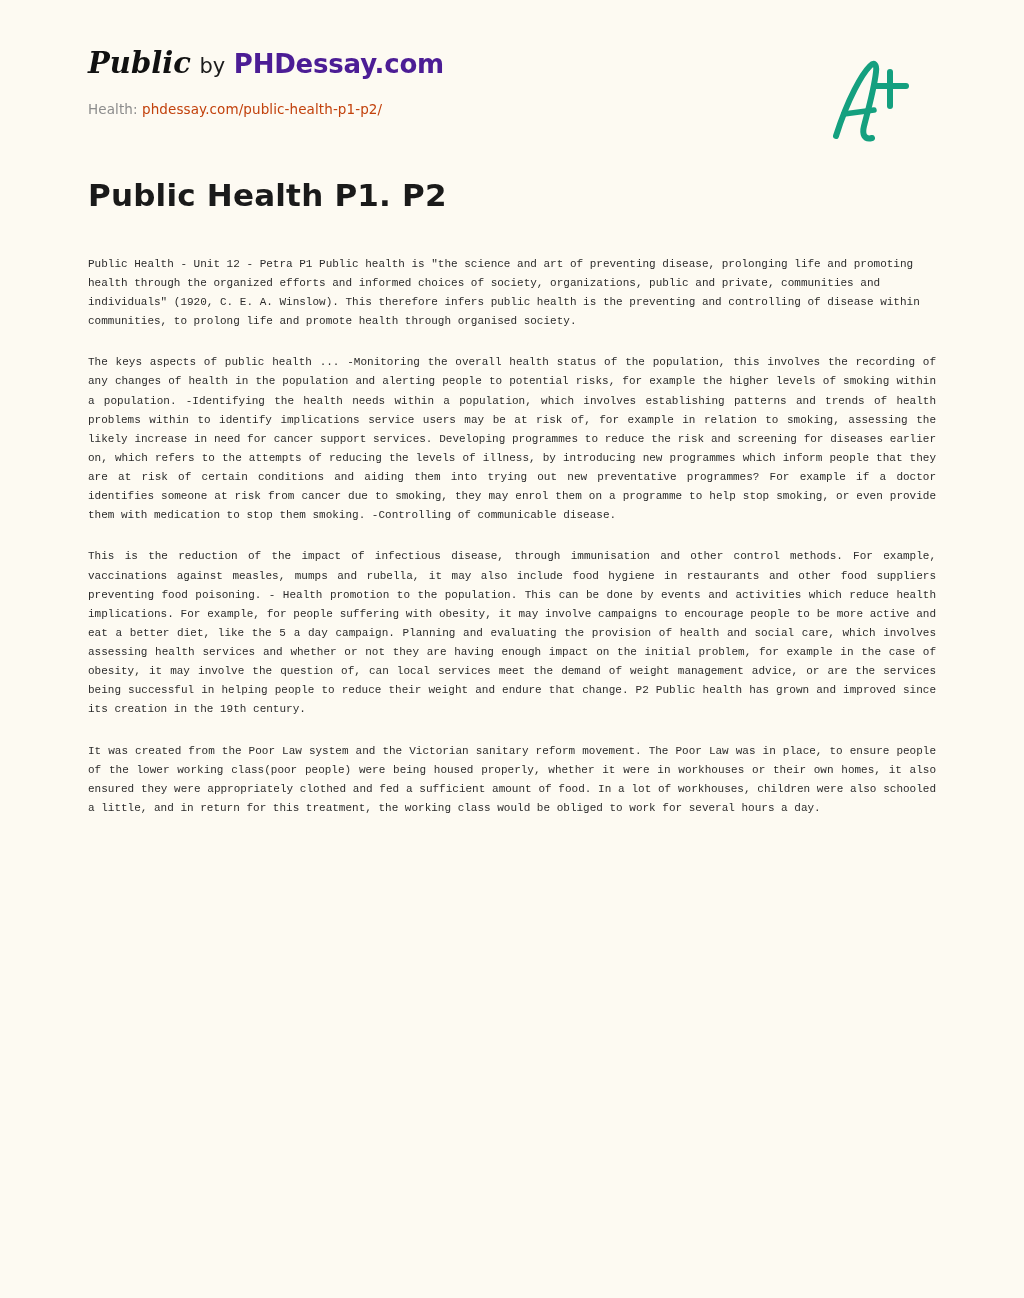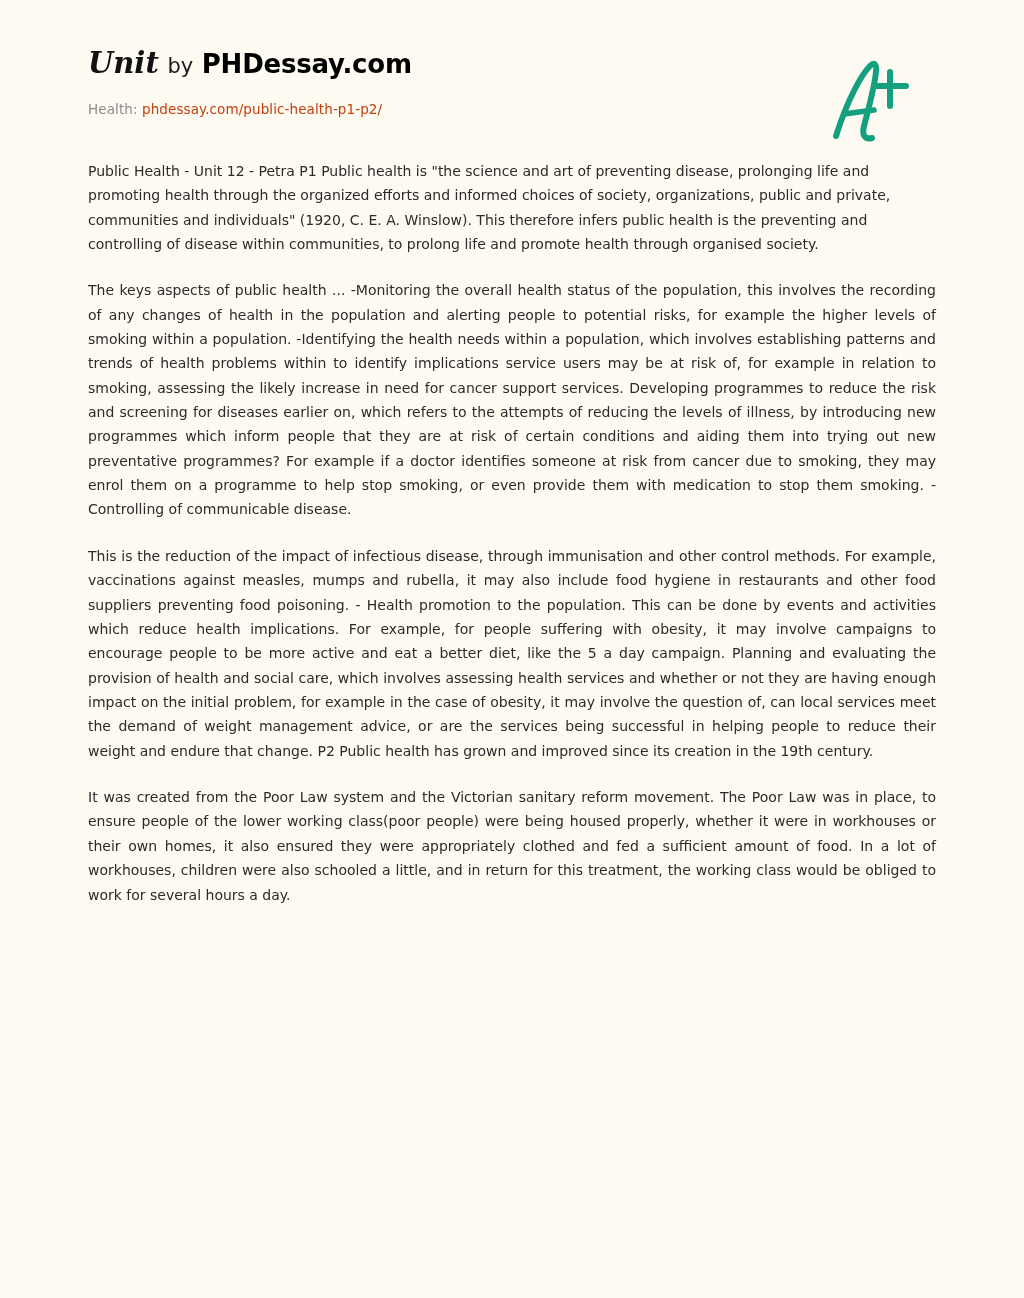--- a/index.html
+++ b/index.html
@@ -41,21 +41,21 @@
   .brand-by {
     font-family: "DejaVu Sans", sans-serif;
     font-weight: 400;
     font-size: 21px;
     color: #1b1b1b;
   }
   .brand-site {
     font-family: "DejaVu Sans", sans-serif;
     font-weight: 700;
     font-size: 26px;
-    color: #000000;
+    color: #4c1d95;
     letter-spacing: -0.2px;
   }
   .source-line {
     margin-top: 20px;
     font-size: 13.5px;
     color: #8c8c8c;
     letter-spacing: 0.1px;
   }
   .source-link {
     color: #c2410c;
@@ -78,56 +78,58 @@
     font-weight: 700;
     color: #1a1a1a;
     letter-spacing: 0.2px;
   }
 
   .body-copy {
     margin: 42px 88px 0 88px;
     width: 848px;
   }
   .para {
-    font-size: 14px;
+    font-size: 11px;
     line-height: 1.74;
     color: #2b2b2b;
     margin: 17px 0 22px 0;
     text-align: justify;
+    font-family: Liberation Mono, monospace;
   }
   .para.first {
     text-align: left;
   }
 </style>
 </head>
 <body>
 
 <div class="page">
 
   <div class="header">
     <div class="brand-line">
-      <span class="brand-essay">Unit</span>
+      <span class="brand-essay">Public</span>
       <span class="brand-by">by</span>
       <span class="brand-site">PHDessay.com</span>
     </div>
     <div class="source-line">
       <span>Health:</span>
       <a class="source-link" href="#">phdessay.com/public-health-p1-p2/</a>
     </div>
 
     <div class="logo">
       <svg width="110" height="110" viewBox="0 0 110 110" xmlns="http://www.w3.org/2000/svg">
         <path d="M18 88 C30 50 44 26 52 18 C56 14 59 16 58 24 C56 42 49 66 46 78 C44 86 46 92 54 90" fill="none" stroke="#14a07f" stroke-width="6" stroke-linecap="round" stroke-linejoin="round"></path>
         <path d="M26 66 L56 62" fill="none" stroke="#14a07f" stroke-width="5.5" stroke-linecap="round"></path>
         <path d="M72 24 L72 58" fill="none" stroke="#14a07f" stroke-width="6" stroke-linecap="round"></path>
         <path d="M58 38 L88 38" fill="none" stroke="#14a07f" stroke-width="6" stroke-linecap="round"></path>
       </svg>
     </div>
   </div>
 
+  <h1 class="title">Public Health P1. P2</h1>
 
   <div class="body-copy">
     <p class="para first">Public Health - Unit 12 - Petra P1 Public health is "the science and art of preventing disease, prolonging life and promoting health through the organized efforts and informed choices of society, organizations, public and private, communities and individuals" (1920, C. E. A. Winslow). This therefore infers public health is the preventing and controlling of disease within communities, to prolong life and promote health through organised society.</p>
     <p class="para">The keys aspects of public health ... -Monitoring the overall health status of the population, this involves the recording of any changes of health in the population and alerting people to potential risks, for example the higher levels of smoking within a population. -Identifying the health needs within a population, which involves establishing patterns and trends of health problems within to identify implications service users may be at risk of, for example in relation to smoking, assessing the likely increase in need for cancer support services. Developing programmes to reduce the risk and screening for diseases earlier on, which refers to the attempts of reducing the levels of illness, by introducing new programmes which inform people that they are at risk of certain conditions and aiding them into trying out new preventative programmes? For example if a doctor identifies someone at risk from cancer due to smoking, they may enrol them on a programme to help stop smoking, or even provide them with medication to stop them smoking. -Controlling of communicable disease.</p>
     <p class="para">This is the reduction of the impact of infectious disease, through immunisation and other control methods. For example, vaccinations against measles, mumps and rubella, it may also include food hygiene in restaurants and other food suppliers preventing food poisoning. - Health promotion to the population. This can be done by events and activities which reduce health implications. For example, for people suffering with obesity, it may involve campaigns to encourage people to be more active and eat a better diet, like the 5 a day campaign. Planning and evaluating the provision of health and social care, which involves assessing health services and whether or not they are having enough impact on the initial problem, for example in the case of obesity, it may involve the question of, can local services meet the demand of weight management advice, or are the services being successful in helping people to reduce their weight and endure that change. P2 Public health has grown and improved since its creation in the 19th century.</p>
     <p class="para">It was created from the Poor Law system and the Victorian sanitary reform movement. The Poor Law was in place, to ensure people of the lower working class(poor people) were being housed properly, whether it were in workhouses or their own homes, it also ensured they were appropriately clothed and fed a sufficient amount of food. In a lot of workhouses, children were also schooled a little, and in return for this treatment, the working class would be obliged to work for several hours a day.</p>
   </div>
 
 </div>
 

